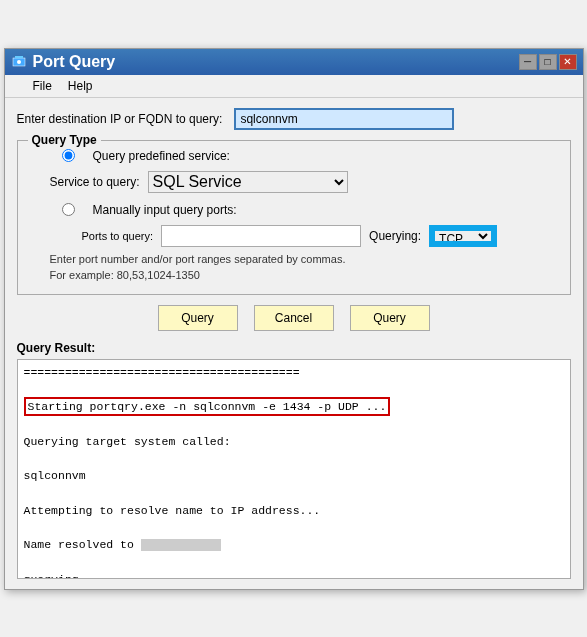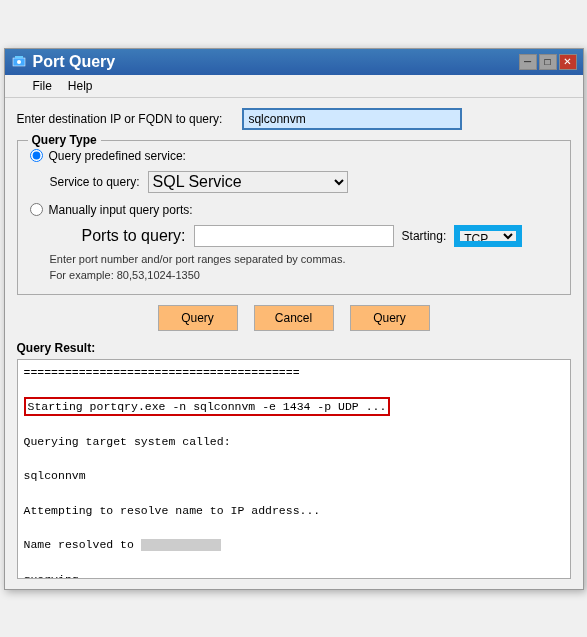--- a/index.html
+++ b/index.html
@@ -75,21 +75,21 @@
       padding: 2px 8px;
       cursor: pointer;
       font-size: 12px;
     }
     .main-content {
       padding: 10px 12px;
     }
     .dest-row {
       display: flex;
       align-items: center;
-      gap: 20px;
+      gap: 12px;
       margin-bottom: 10px;
     }
     .dest-label {
       font-size: 12px;
       white-space: nowrap;
     }
     .dest-input {
       width: 220px;
       height: 22px;
       border: 2px solid #3c7ab8;
@@ -109,22 +109,23 @@
       top: -8px;
       left: 10px;
       background: #f0f0f0;
       padding: 0 4px;
       font-size: 12px;
       font-weight: bold;
     }
     .radio-row {
       display: flex;
       align-items: center;
-      gap: 6px;
+      gap: 18px;
       margin-bottom: 8px;
+      margin-left: 32px;
     }
     .radio-row input[type=radio] {
       cursor: pointer;
     }
     .service-row {
       display: flex;
       align-items: center;
       gap: 8px;
       margin-left: 20px;
       margin-bottom: 10px;
@@ -140,21 +141,21 @@
       border: 1px solid #aaa;
     }
     .ports-row {
       display: flex;
       align-items: center;
       gap: 8px;
       margin-left: 20px;
       margin-bottom: 4px;
     }
     .ports-label {
-      font-size: 16px;
+      font-size: 11px;
       white-space: nowrap;
       padding-left: 32px;
     }
     .ports-input {
       width: 200px;
       height: 22px;
       border: 1px solid #aaa;
       padding: 2px 4px;
       font-size: 12px;
     }
@@ -177,21 +178,21 @@
       display: flex;
       justify-content: center;
       gap: 16px;
       margin-bottom: 10px;
     }
     .btn {
       width: 80px;
       height: 26px;
       font-size: 12px;
       cursor: pointer;
-      background: #fdba74;
+      background: #fef9c3;
       border: 1px solid #aaa;
       display: flex;
       align-items: center;
       justify-content: center;
     }
     .result-label {
       font-size: 12px;
       font-weight: bold;
       margin-bottom: 4px;
     }
@@ -270,21 +271,21 @@
       </div>
 
       <div class="radio-row">
         <input type="radio" name="querytype" id="r2" style="">
         <label for="r2">Manually input query ports:</label>
       </div>
 
       <div class="ports-row">
         <label class="ports-label">Ports to query:</label>
         <input class="ports-input" type="text" style="">
-        <label class="protocol-label">Starting:</label>
+        <label class="protocol-label">Querying:</label>
         <select class="protocol-select">
           <option>TCP</option>
           <option>UDP</option>
         </select>
       </div>
 
       <div class="hint-text">
         <span>Enter port number and/or port ranges separated by commas.</span><br>
         <span>For example: 80,53,1024-1350</span>
       </div>

